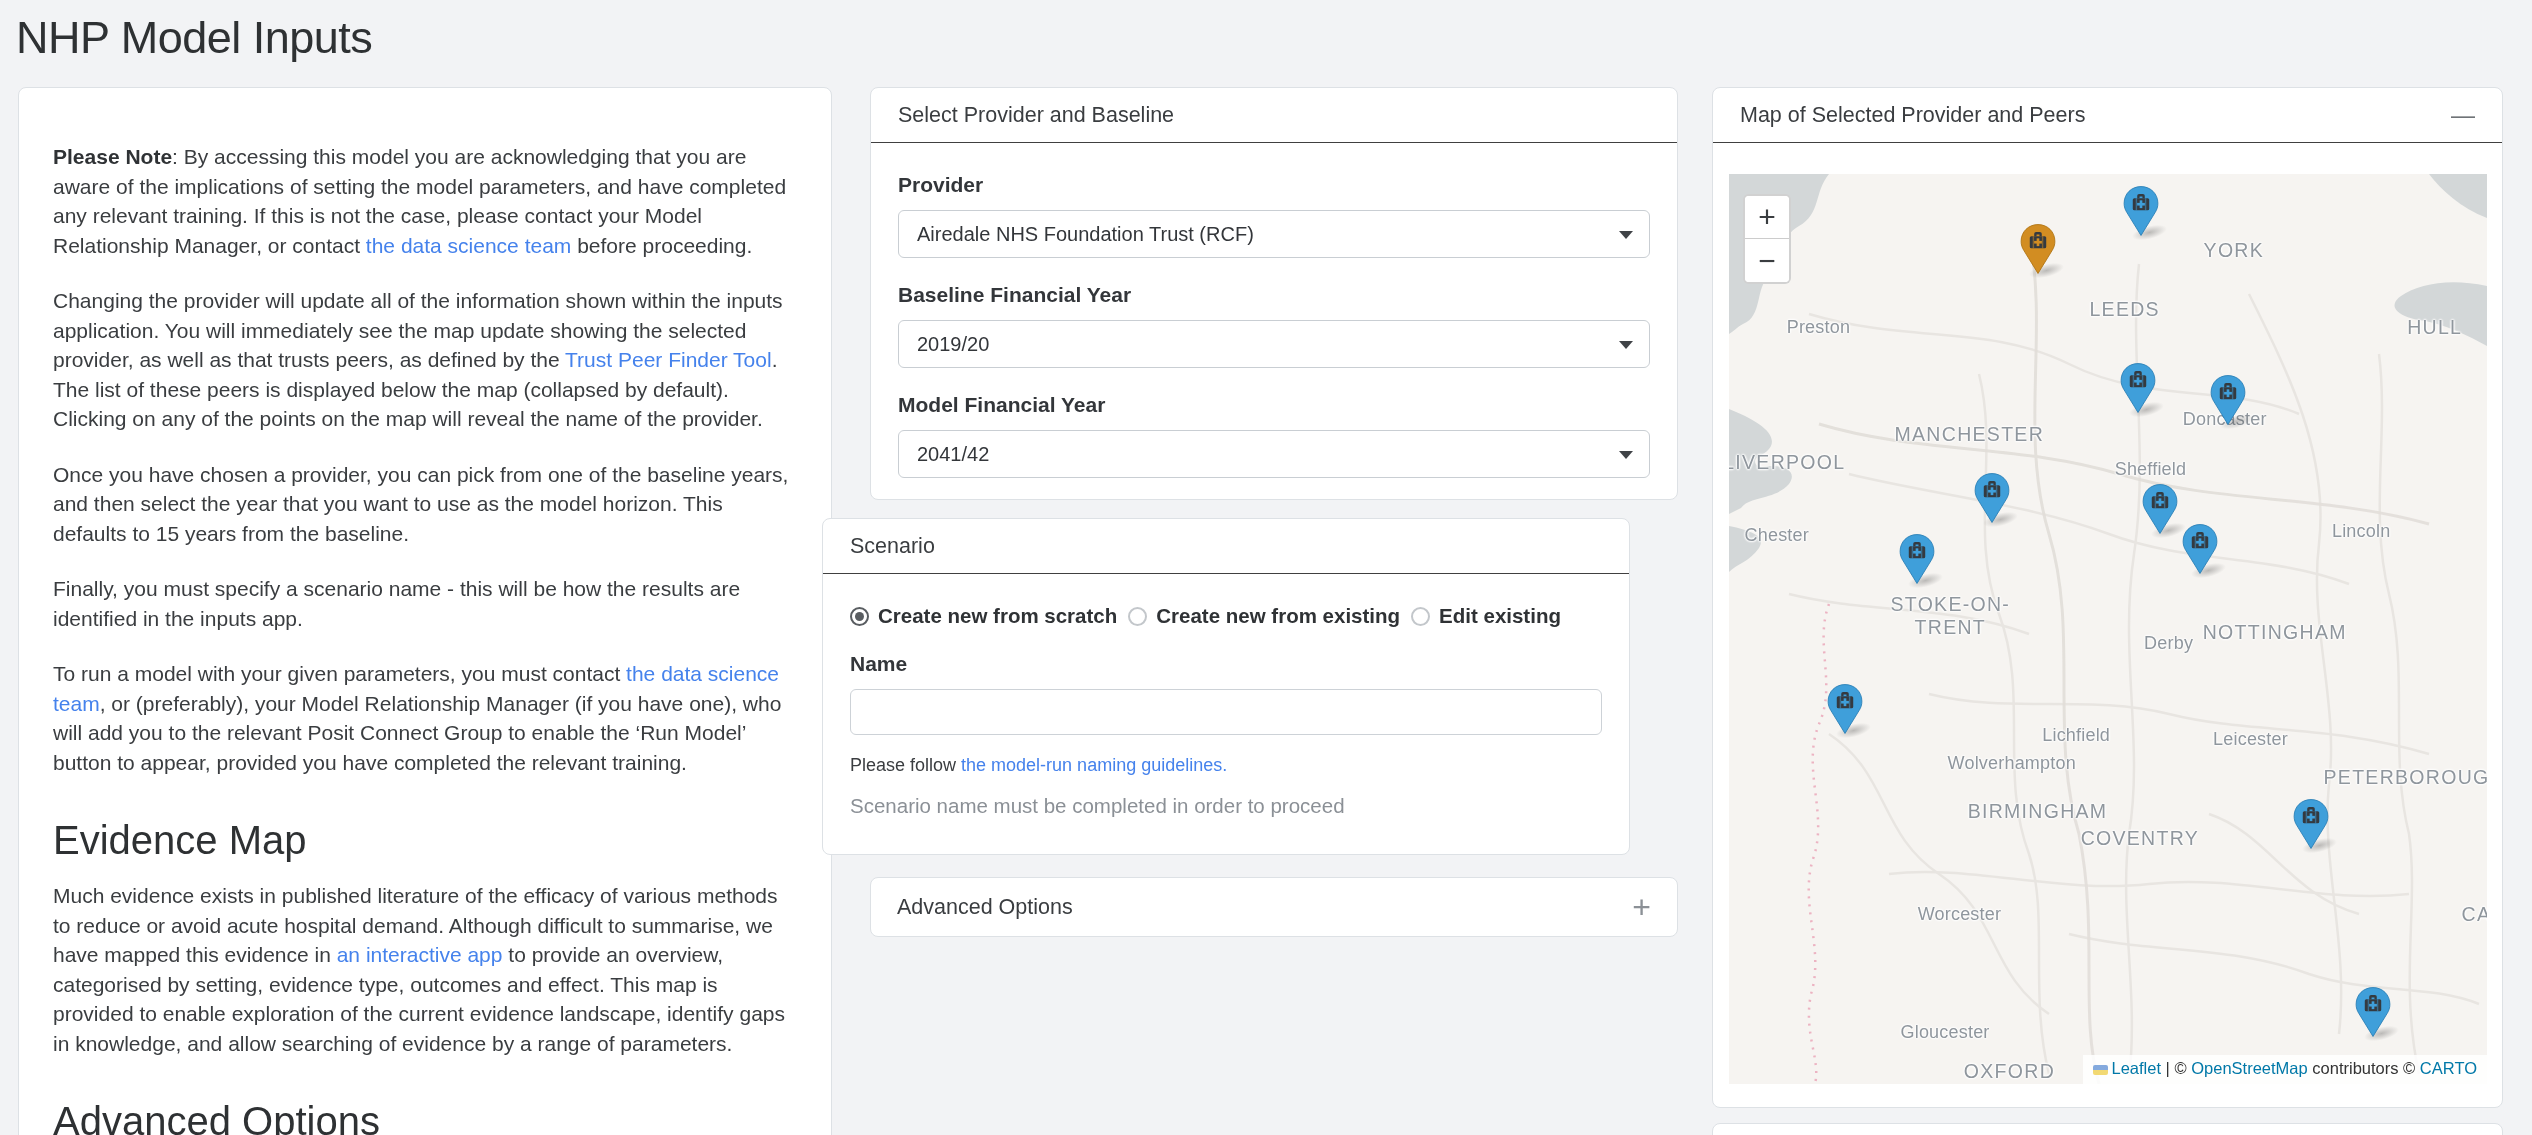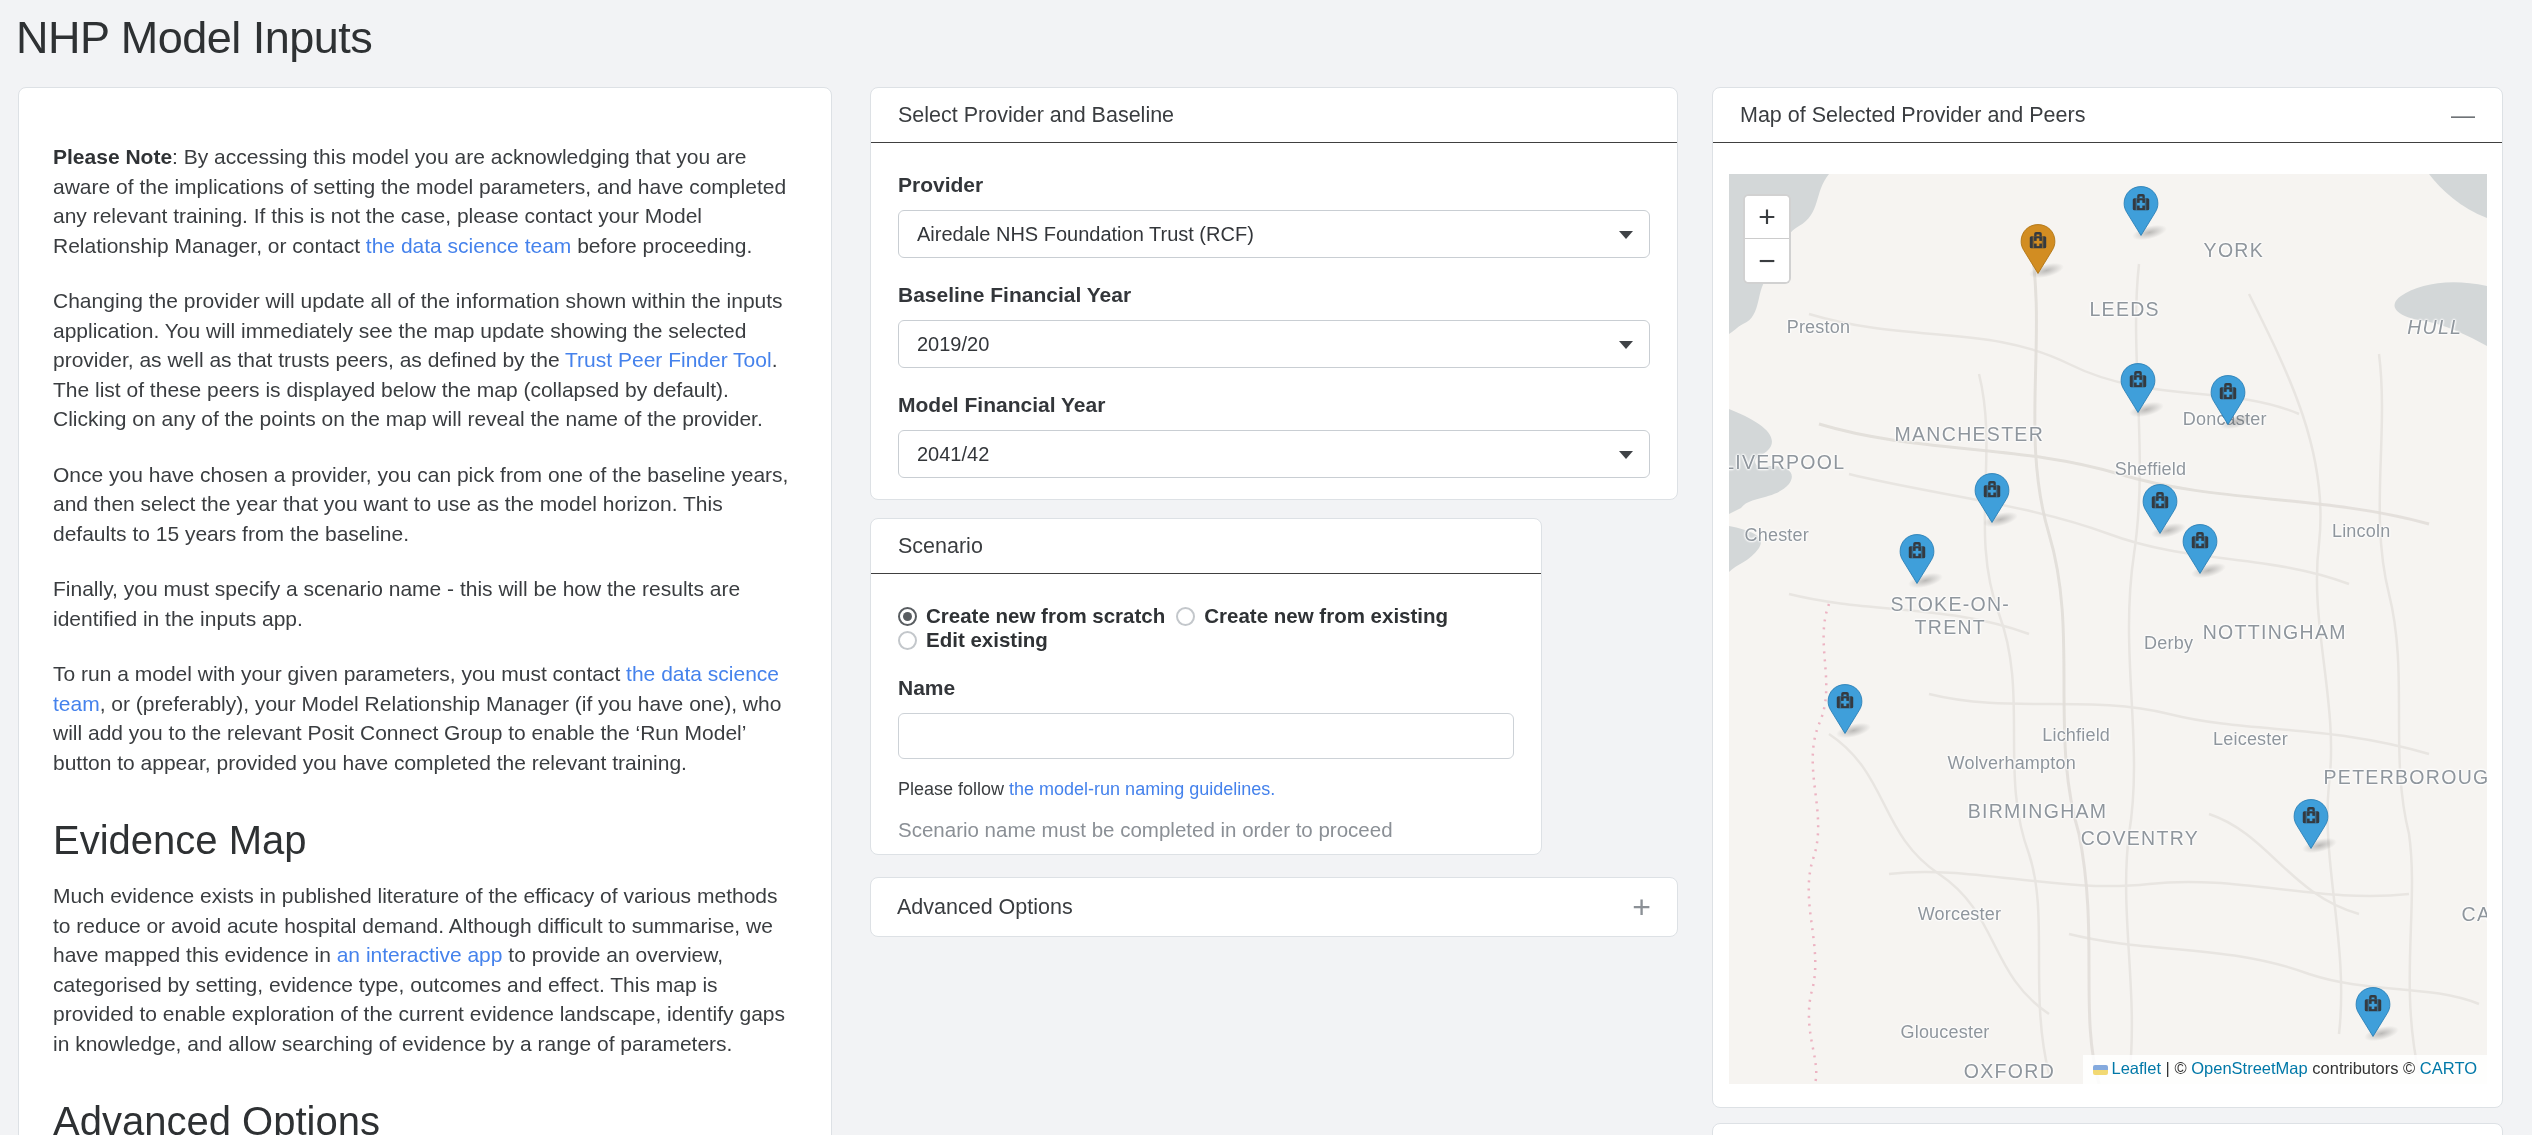--- a/index.html
+++ b/index.html
@@ -22,21 +22,21 @@
 
   
   #provider-card{left:870px;top:87px;width:808px;height:413px;}
   .card-body{padding:30px 27px;}
   .field-label{font-weight:700;font-size:21px;color:#33363a;margin:0 0 13px;}
   .select{height:46px;border:1px solid #c9ced3;border-radius:6px;background:#fff;display:flex;align-items:center;
     padding:0 44px 0 18px;font-size:20px;color:#33363a;position:relative;cursor:pointer;margin-bottom:25px;}
   .select:last-child{margin-bottom:0;}
   .select .caret{position:absolute;right:16px;top:50%;margin-top:-3px;width:0;height:0;
     border:7px solid transparent;border-top:8px solid #3f4347;border-bottom:none;}
-  #scenario-card{left:870px;top:518px;width:672px;height:337px;}
+  #scenario-card{left:822px;top:518px;width:808px;height:337px;}
   .radio-row{display:flex;align-items:center;flex-wrap:wrap;margin-bottom:24px;}
   .radio-item{display:inline-flex;align-items:center;margin-right:11px;font-weight:700;font-size:20.5px;color:#2f3235;cursor:pointer;}
   .radio-dot{width:19px;height:19px;border-radius:50%;border:2px solid #c3c7cb;background:#fff;margin-right:9px;box-sizing:border-box;position:relative;flex:0 0 auto;}
   .radio-item.checked .radio-dot{border-color:#595d61;}
   .radio-item.checked .radio-dot::after{content:"";position:absolute;left:3px;top:3px;right:3px;bottom:3px;border-radius:50%;background:#595d61;}
   .text-input{width:100%;height:46px;box-sizing:border-box;border:1px solid #cdd2d7;border-radius:6px;background:#fff;font-size:20px;padding:0 16px;color:#33363a;}
   .help-line{font-size:18px;margin:20px 0 0;color:#3a3d40;}
   .muted-note{font-size:20.5px;margin:18px 0 0;color:#8b9096;}
   #advanced-card{left:870px;top:877px;width:808px;height:60px;display:flex;align-items:center;justify-content:space-between;padding:0 26px;font-size:21.5px;color:#3a3d40;cursor:pointer;}
   .plus-icon{font-size:32px;font-weight:300;color:#8b9096;line-height:1;}
@@ -170,21 +170,21 @@
         <path d="M90 250 C190 280 290 270 390 300 C490 330 590 320 700 350"></path>
       </g>
 
       <path d="M100 430 C85 470 108 510 90 550 C72 595 100 640 84 685 C70 730 96 775 82 820 C74 860 92 885 86 910" stroke="#ecb3c2" stroke-width="2.5" stroke-dasharray="2 6" fill="none"></path>
     </svg>
 
     <div id="labels-layer">
         <div class="map-label small" style="left: 11.8%; top: 16.8%; text-align: center;">Preston</div>
         <div class="map-label big" style="left: 66.6%; top: 8.3%;">YORK</div>
         <div class="map-label big" style="left: 52.2%; top: 14.8%;">LEEDS</div>
-        <div class="map-label big" style="left: 93.1%; top: 16.8%; font-style: italic;">HULL</div>
+        <div class="map-label big" style="left: 93.1%; top: 16.8%;">HULL</div>
         <div class="map-label big" style="left: 31.7%; top: 28.6%;">MANCHESTER</div>
         <div class="map-label big" style="left: 7.3%; top: 31.6%;">LIVERPOOL</div>
         <div class="map-label small" style="left: 65.4%; top: 26.9%;">Doncaster</div>
         <div class="map-label small" style="left: 55.6%; top: 32.4%;">Sheffield</div>
         <div class="map-label small" style="left: 6.3%; top: 39.7%;">Chester</div>
         <div class="map-label small" style="left: 83.4%; top: 39.2%;">Lincoln</div>
         <div class="map-label big" style="left: 29.2%; top: 48.6%;">STOKE-ON-
 TRENT</div>
         <div class="map-label big" style="left: 72%; top: 50.3%;">NOTTINGHAM</div>
         <div class="map-label small" style="left: 58%; top: 51.5%;">Derby</div>

